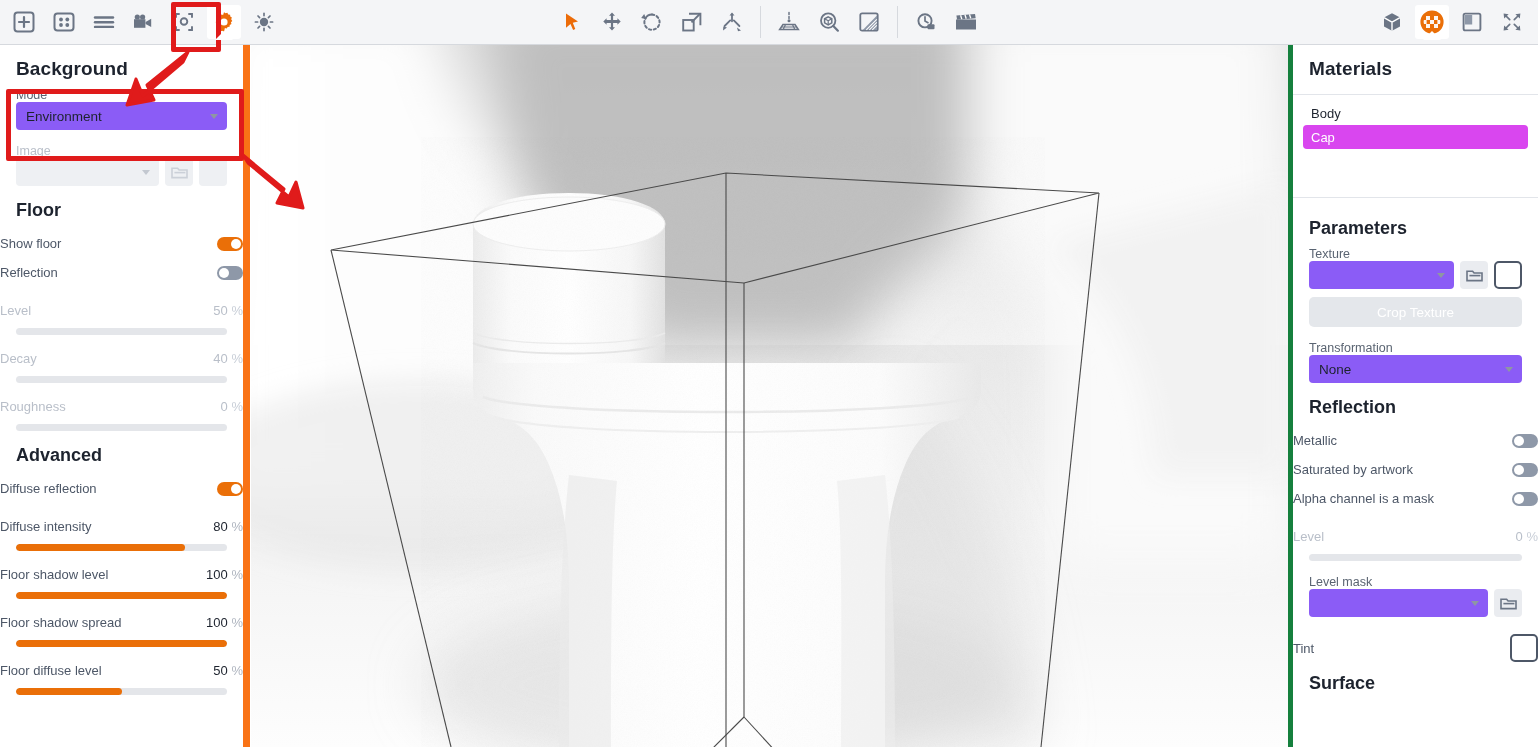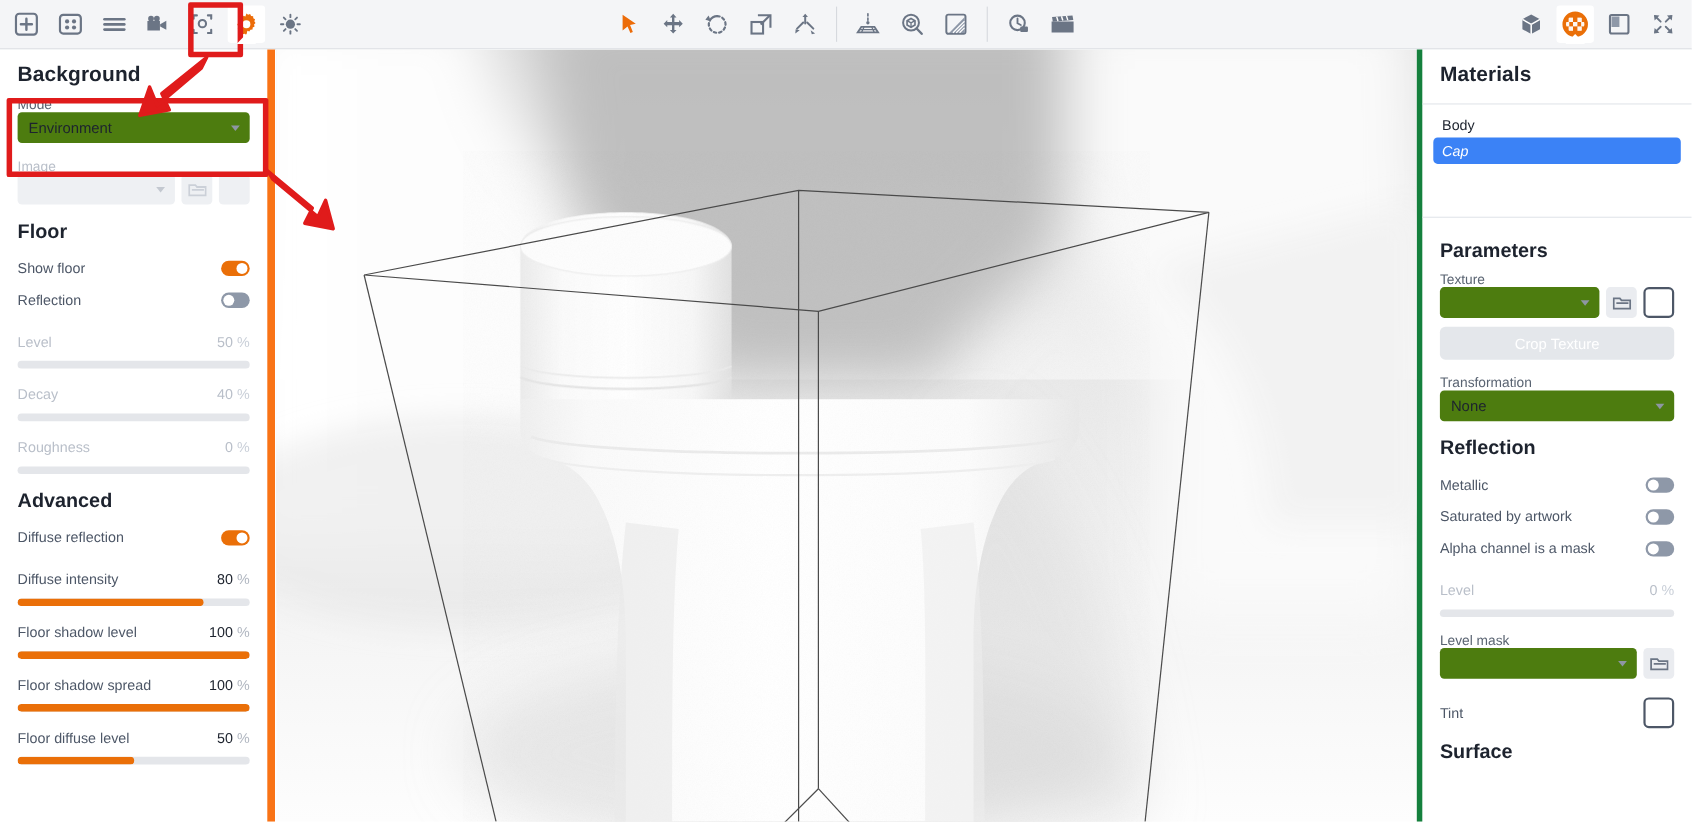--- a/index.html
+++ b/index.html
@@ -72,31 +72,31 @@
     font-size: 18px; font-weight: bold; color: #1d232e;
     padding: 14px 16px 8px 16px;
   }
   .field-label {
     font-size: 12.5px; color: #5a6472; padding: 0 16px 0 16px;
   }
   .field-label.dim { color: #b9bfc9; }
 
   .row {
     display: flex; align-items: center; justify-content: space-between;
-    padding: 0 16px; height: 29px;
+    padding: 0 0; height: 29px;
   }
   .row-label { font-size: 13px; color: #4d5767; }
   .row-label.dim { color: #b9bfc9; }
   .row-val { font-size: 13px; color: #1d232e; }
   .row-val .unit { color: #b0b6c0; }
   .row-val.dim { color: #b9bfc9; }
   .row-val.dim .unit { color: #c9cfd8; }
 
   .select {
-    margin: 0 16px; height: 28px; background: #4d7c0f;
+    margin: 0 16px; height: 28px; background: #8b5cf6;
     border-radius: 4px; display: flex; align-items: center;
     padding: 0 10px; position: relative; cursor: pointer;
   }
   .select .sel-text { font-size: 13.5px; color: #1d232e; }
   .select .caret {
     position: absolute; right: 9px; top: 50%;
     margin-top: -2px;
     width: 0; height: 0;
     border-left: 4.5px solid transparent;
     border-right: 4.5px solid transparent;
@@ -149,21 +149,21 @@
     background: #ffffff;
     border-left: 5px solid #15803d;
     overflow: hidden;
   }
   .hr { height: 1px; background: #e2e5ea; margin: 6px 0; }
   .mat-item {
     margin: 0 10px; height: 24px; display: flex; align-items: center;
     padding: 0 8px; font-size: 13px; color: #1d232e; border-radius: 4px;
     cursor: pointer;
   }
-  .mat-item.selected { background: #3b82f6; color: #ffffff; font-style: italic; }
+  .mat-item.selected { background: #d946ef; color: #ffffff; }
   .btn-wide {
     margin: 8px 16px 0 16px; height: 30px; border-radius: 5px;
     background: #e4e7eb; display: flex; align-items: center;
     justify-content: center; font-size: 13.5px; color: #ffffff;
     cursor: pointer;
   }
 
   
   .viewport {
     position: absolute; left: 251px; top: 45px;

